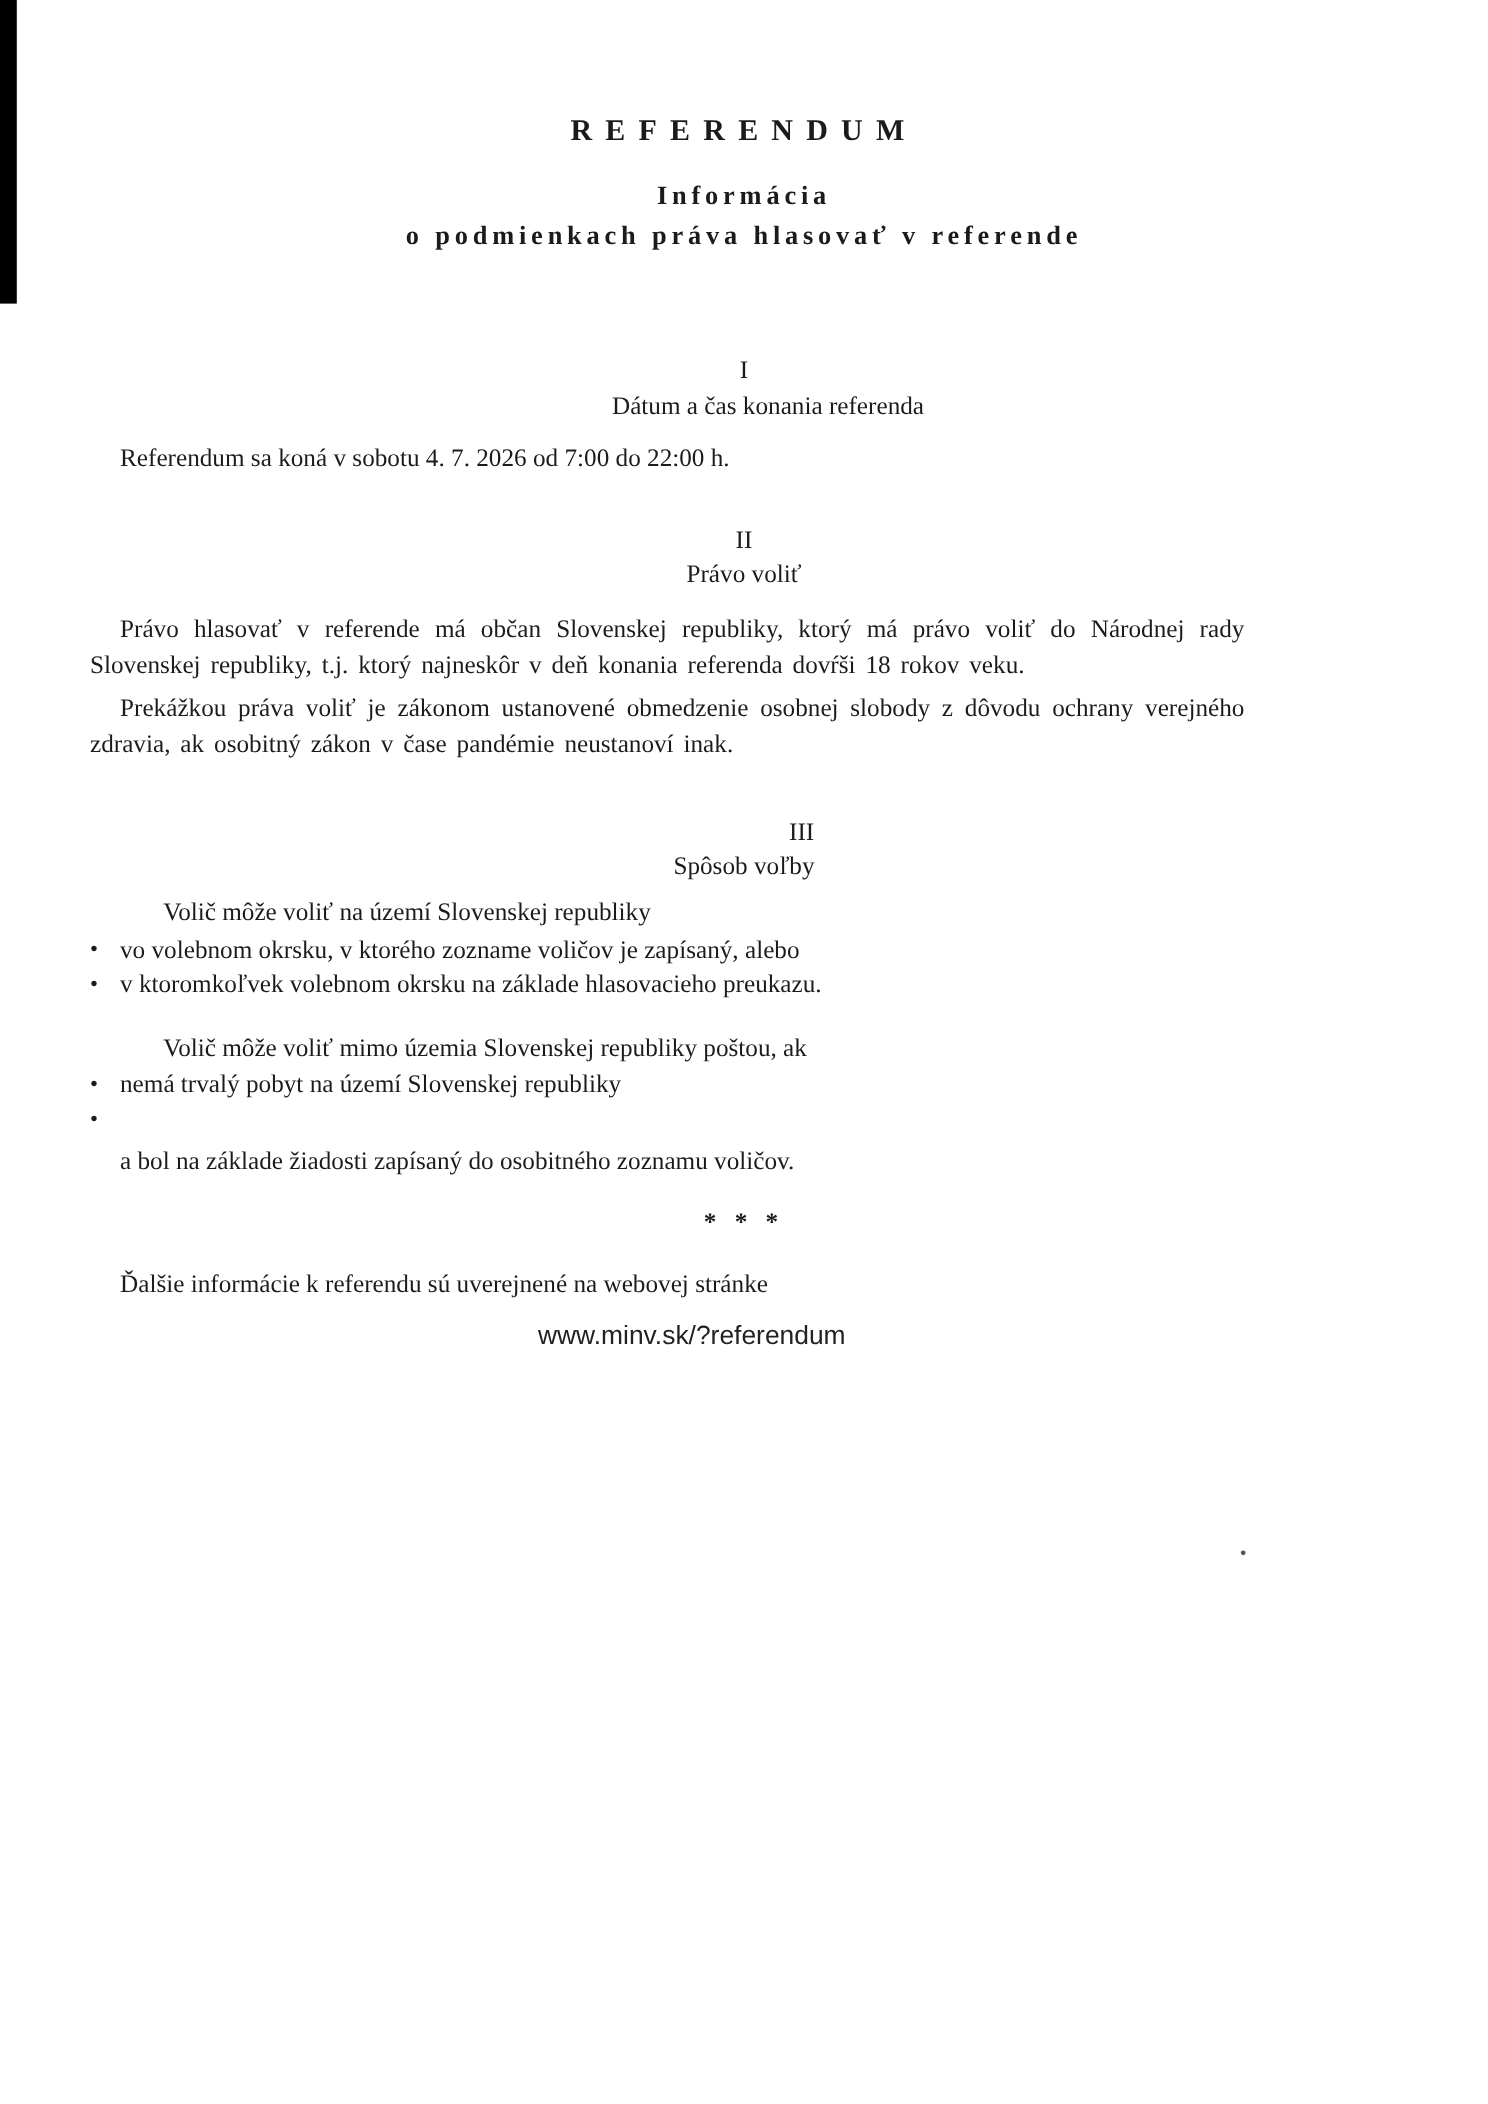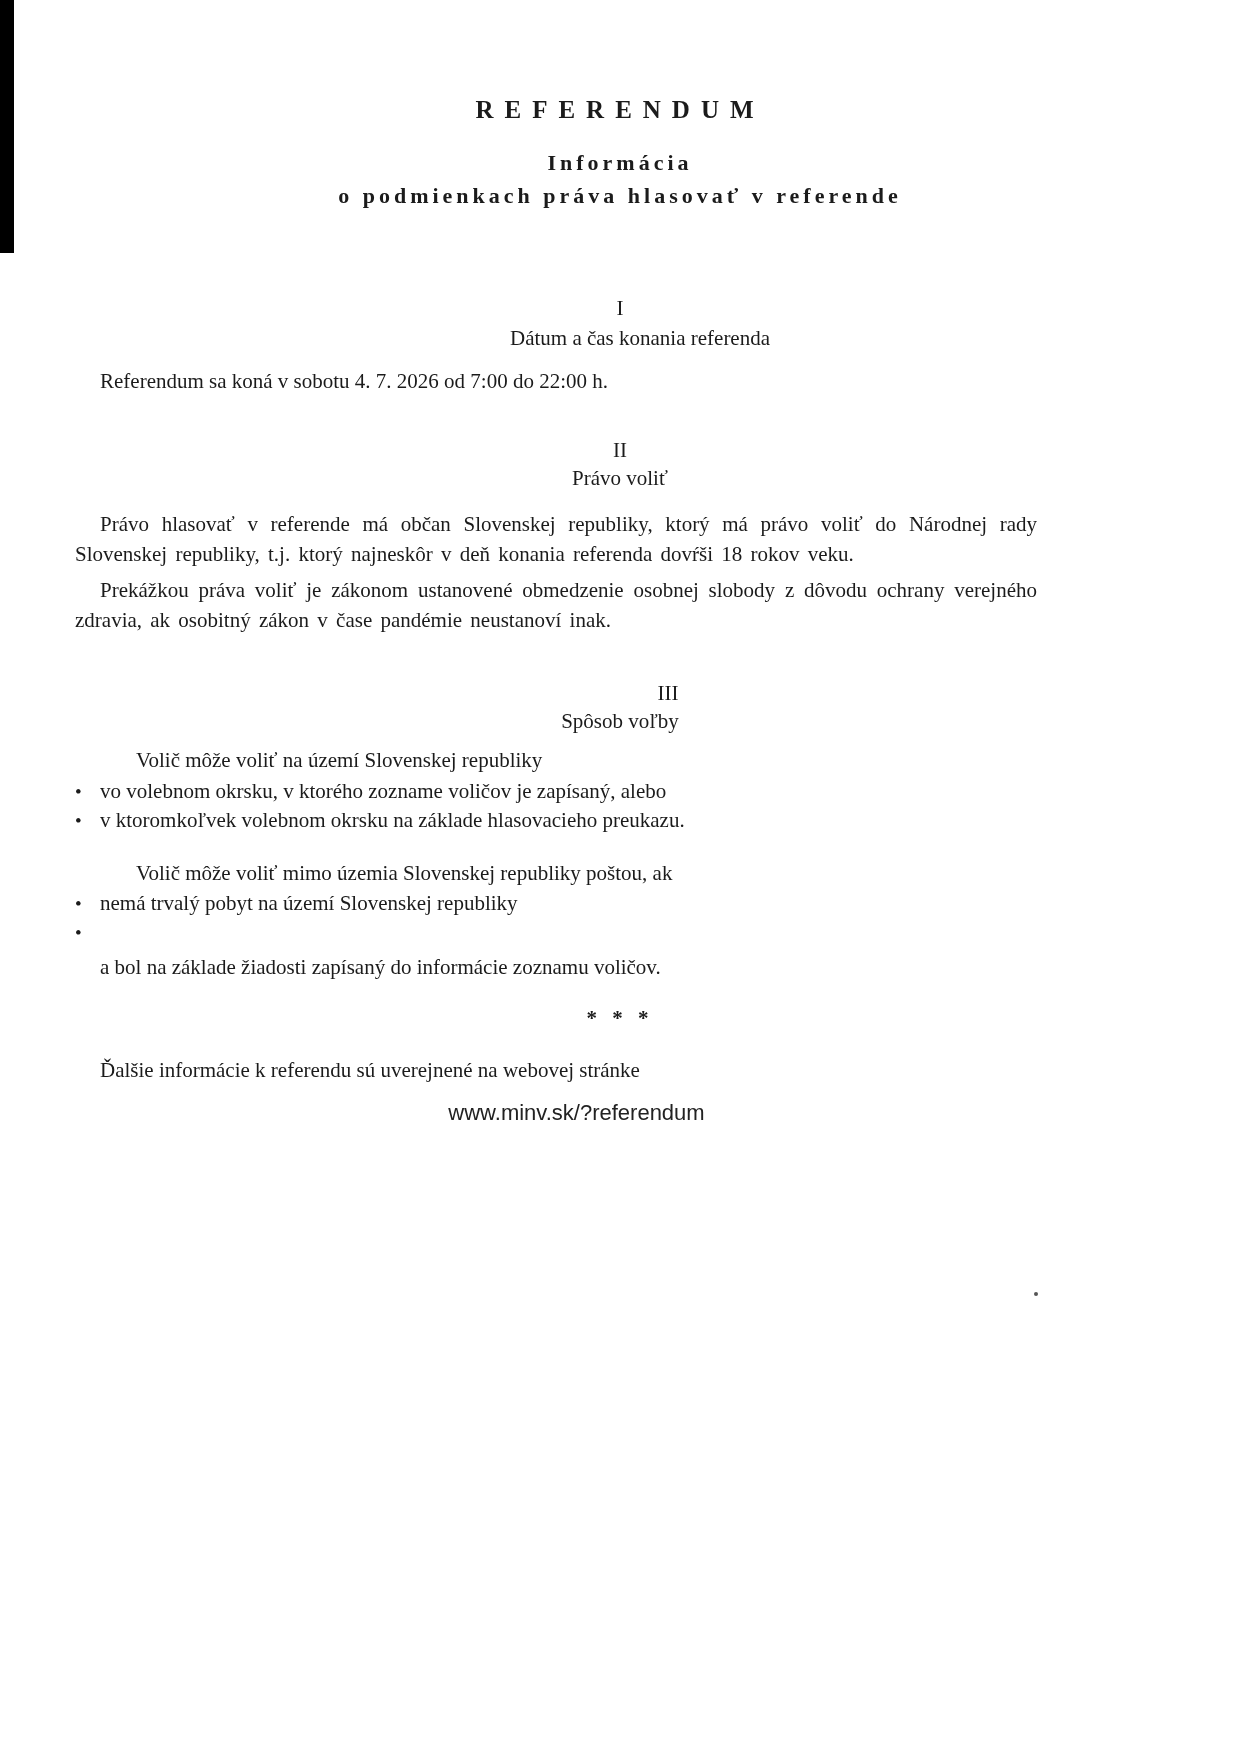--- a/index.html
+++ b/index.html
@@ -119,21 +119,21 @@
   <div class="abs bullet-list bullets-abroad">
     <div class="bullet-item">
       <span class="bullet-glyph">•</span>
       <span>nemá trvalý pobyt na území Slovenskej republiky</span>
     </div>
     <div class="bullet-item">
       <span class="bullet-glyph">•</span>
     </div>
   </div>
 
-  <div class="abs closing-line">a bol na základe žiadosti zapísaný do informácie zoznamu voličov.</div>
+  <div class="abs closing-line">a bol na základe žiadosti zapísaný do osobitného zoznamu voličov.</div>
 
   <div class="abs center separator">* * *</div>
 
   <div class="abs footer-info">Ďalšie informácie k referendu sú uverejnené na webovej stránke</div>
 
   <div class="abs footer-url">www.minv.sk/?referendum</div>
 
   <div class="abs ink-speck"></div>
 
 </div>

